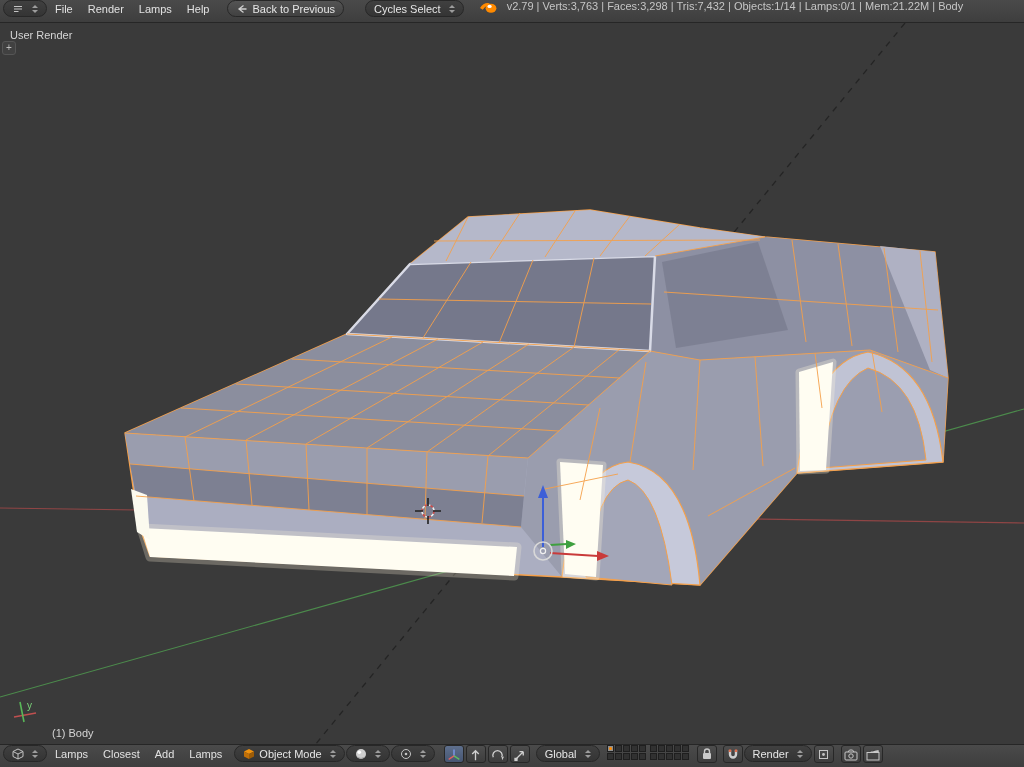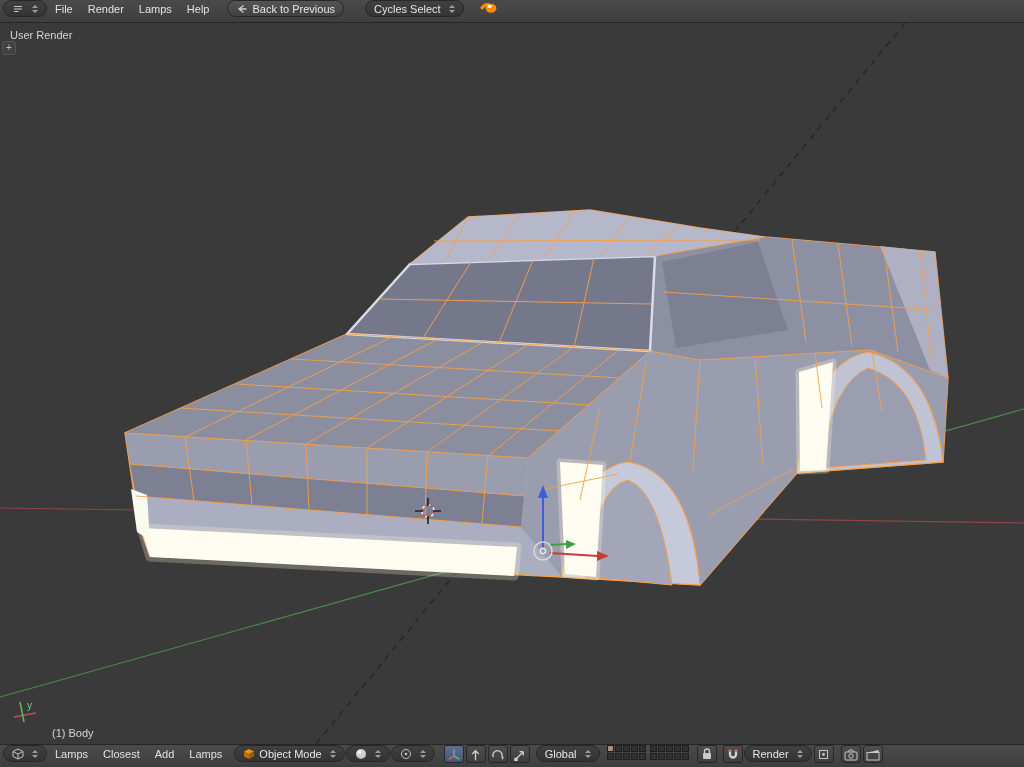--- a/index.html
+++ b/index.html
@@ -138,20 +138,21 @@
     <span class="updown">
         <b class="u"></b>
         <b class="d"></b>
       </span>
   </div>
   <svg class="logo" width="19" height="15" viewBox="0 0 19 15">
     <path d="M1,8 Q4.5,2.5 10,3.2 L12.5,5.4 Q7,5 3.8,9.8 Z" fill="#ff8a00"></path>
     <ellipse cx="12" cy="8.2" rx="5.4" ry="4.5" fill="#ff8a00"></ellipse>
     <ellipse cx="10.6" cy="6.4" rx="2.1" ry="1.6" fill="#ffffff"></ellipse>
   </svg>
+  <span class="stats">v2.79 | Verts:3,763 | Faces:3,298 | Tris:7,432 | Objects:1/14 | Lamps:0/1 | Mem:21.22M | Body</span>
 </div>
 
 <div class="hdr bottom">
   <div class="btn dark">
     <svg width="12" height="12" viewBox="0 0 12 12">
         <path d="M6,1 L11,3.5 L11,8.5 L6,11 L1,8.5 L1,3.5 Z M1,3.5 L6,6 L11,3.5 M6,6 L6,11" stroke="#c4c4c4" stroke-width="1" fill="none"></path>
       </svg>
     <span class="updown">
         <b class="u"></b>
         <b class="d"></b>

